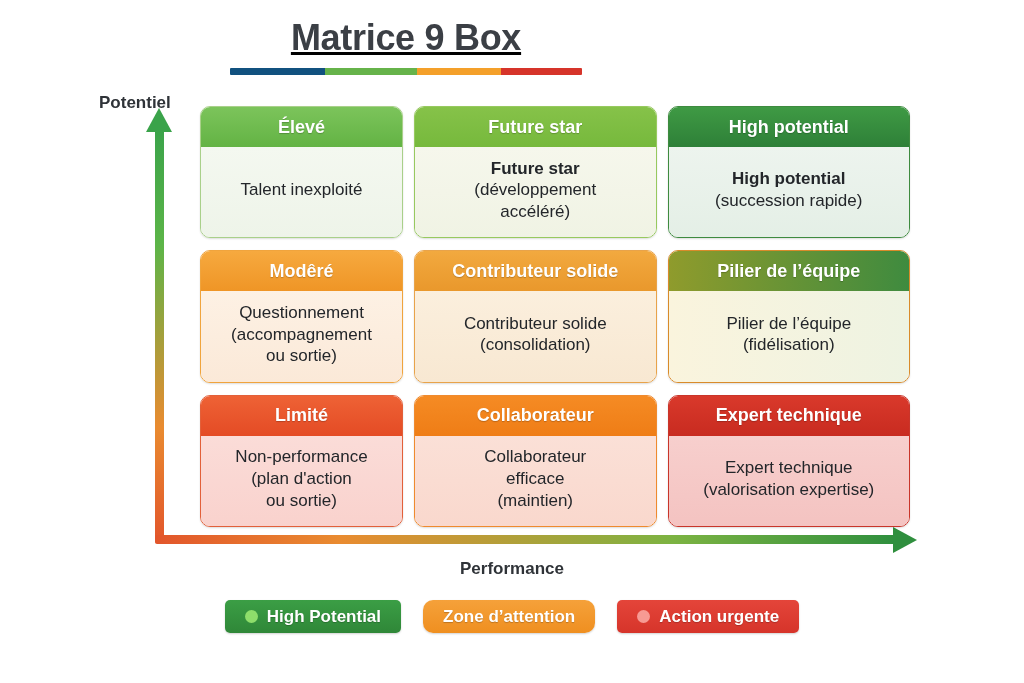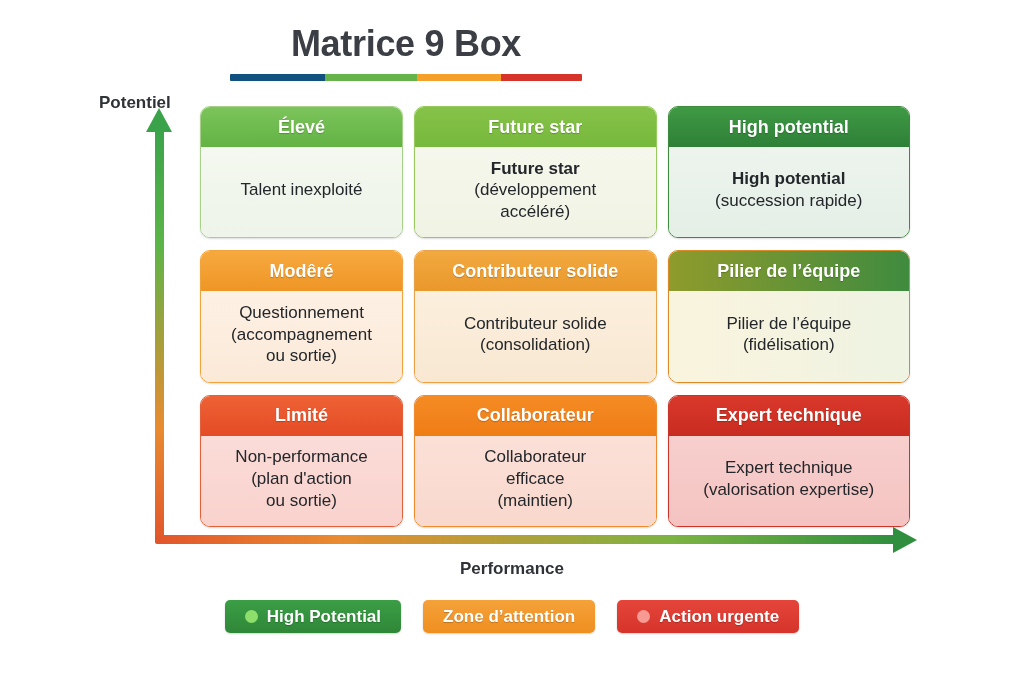--- a/index.html
+++ b/index.html
@@ -11,24 +11,25 @@
     height: 683px;
     background: #ffffff;
     font-family: "Liberation Sans", sans-serif;
     overflow: hidden;
     position: relative;
   }
 
   
   #title-block {
     position: absolute;
-    top: 24px;
+    top: 18px;
     left: 0;
     width: 812px;
     text-align: center;
+    text-decoration: underline;
   }
   #page-title {
     font-size: 36px;
     font-weight: bold;
     color: #3b3f45;
     letter-spacing: -0.3px;
     line-height: 1.1;
     margin: 0;
   }
   #title-rule {
@@ -223,21 +224,21 @@
     box-sizing: border-box;
   }
   .legend-dot {
     width: 13px;
     height: 13px;
     border-radius: 50%;
     flex: 0 0 13px;
   }
   .legend-pill.lg-green { background: linear-gradient(to bottom, #3b9e45, #2f8738); }
   .legend-pill.lg-green .legend-dot { background: #8ede6b; }
-  .legend-pill.lg-orange { background: linear-gradient(to bottom, #f5a13a, #ef8f20); }
+  .legend-pill.lg-orange { background: linear-gradient(to bottom, #f5a13a, #ef8f20); border-radius: 10px; }
   .legend-pill.lg-red { background: linear-gradient(to bottom, #e4453a, #d6342a); }
   .legend-pill.lg-red .legend-dot { background: #f79a93; }
 </style>
 </head>
 <body>
 
 <div id="title-block">
   <h1 id="page-title">Matrice 9 Box</h1>
   <div id="title-rule">
       <i style="background: rgb(17, 81, 127); width: 27%;"></i>

